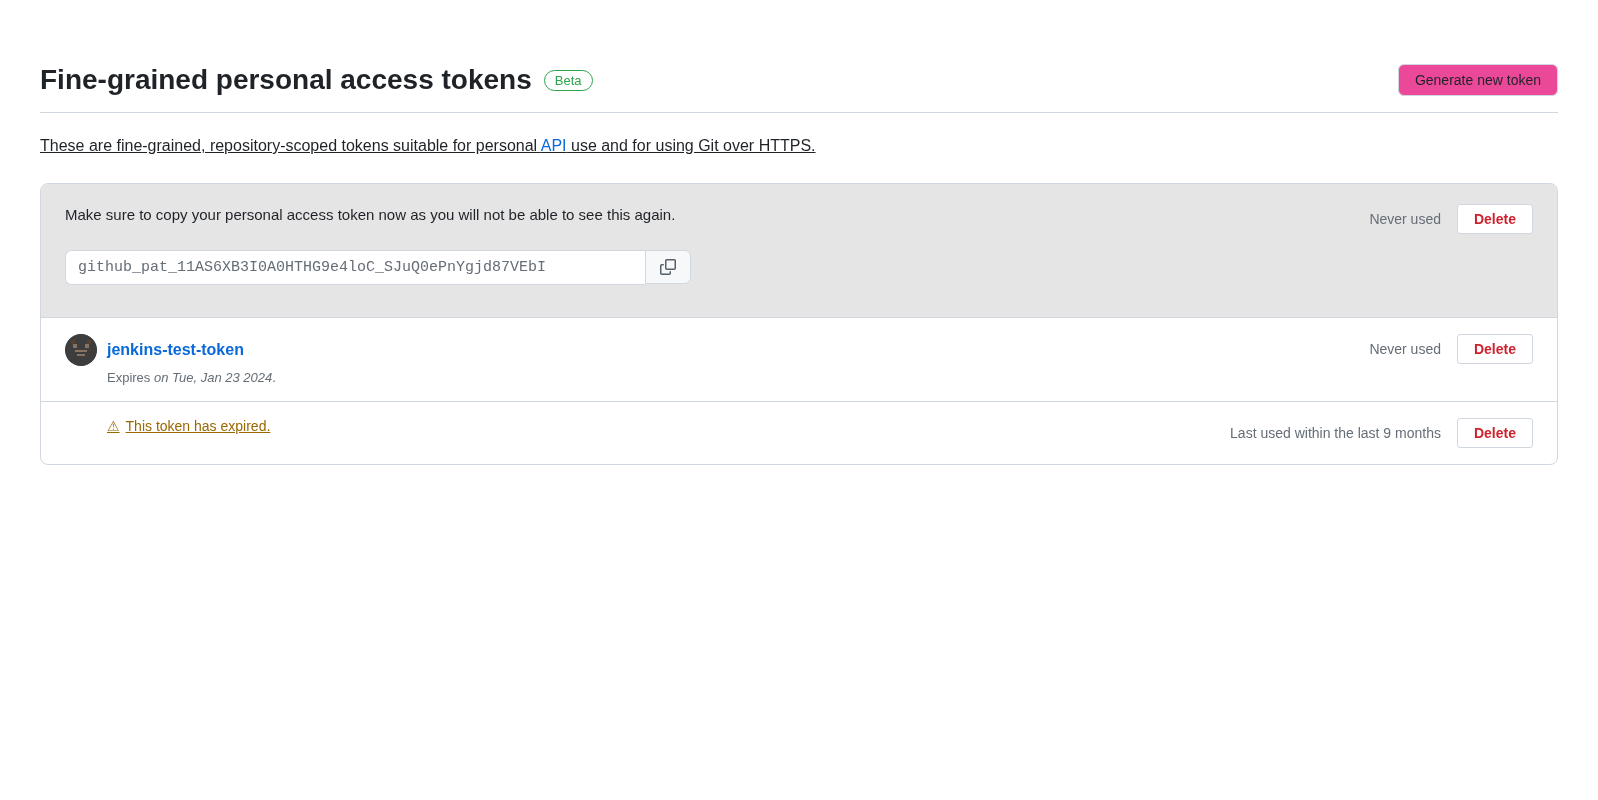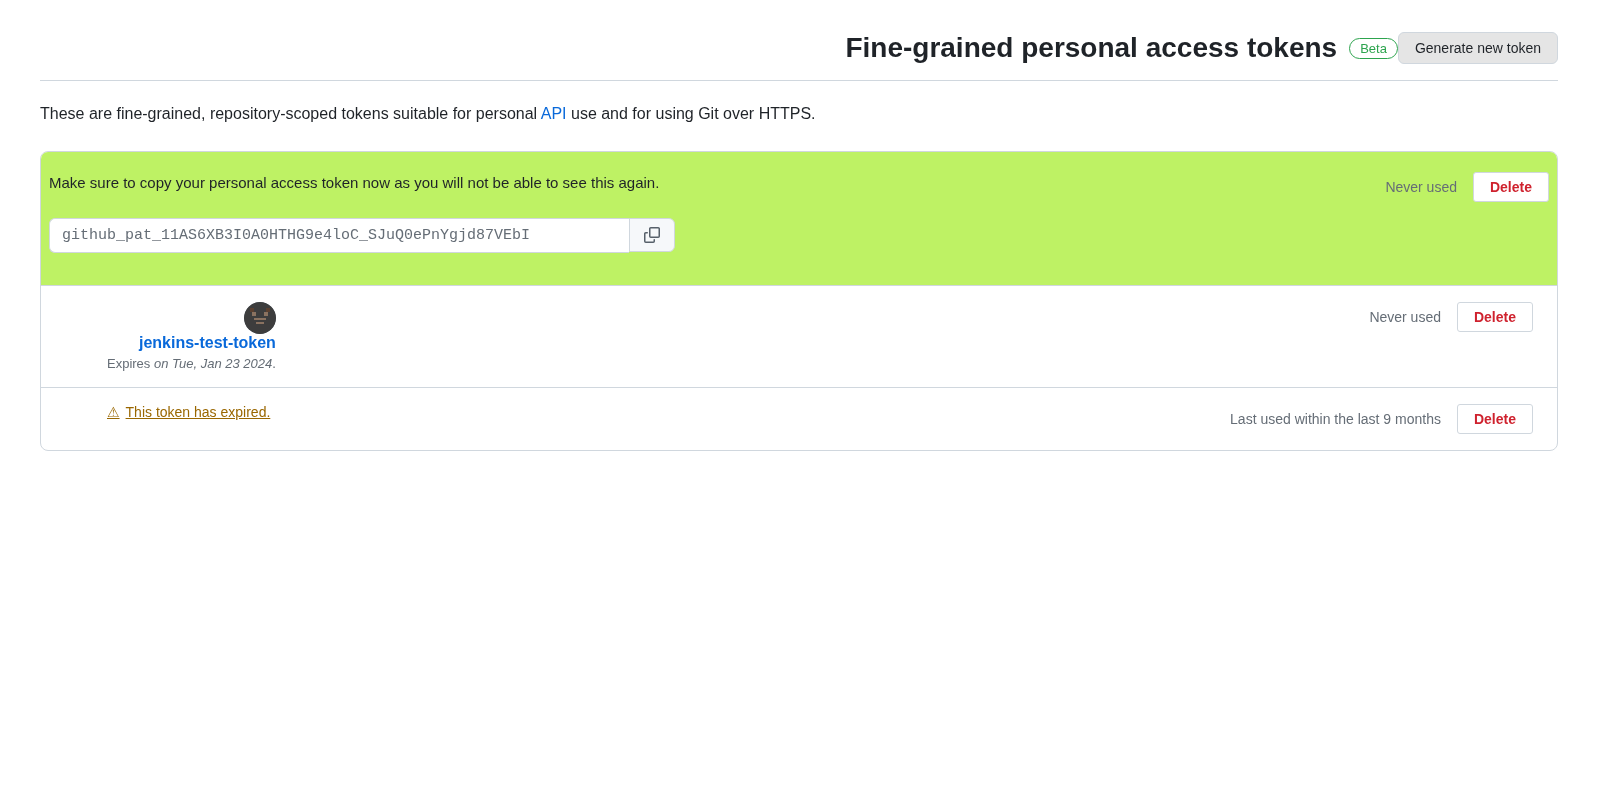--- a/index.html
+++ b/index.html
@@ -8,22 +8,23 @@
       font-size: 16px;
       color: #1f2328;
       background: #ffffff;
       padding: 32px 40px;
       max-width: 1598px;
     }
 
     .page-header {
       display: flex;
       align-items: center;
-      justify-content: flex-end;
+      justify-content: space-between;
       margin-bottom: 16px;
+      margin-top: 32px;
     }
 
     .page-title-area {
       display: flex;
       align-items: center;
       gap: 12px;
     }
 
     .page-title {
       font-size: 28px;
@@ -36,57 +37,58 @@
       color: #2da44e;
       border-radius: 20px;
       padding: 2px 10px;
       font-size: 13px;
       font-weight: 400;
     }
 
     .generate-btn {
       border: 1px solid #d0d7de;
       border-radius: 6px;
-      background: #e5e5e5;
+      background: #ec4899;
       color: #1f2328;
       font-size: 14px;
       font-weight: 500;
       padding: 7px 16px;
       cursor: pointer;
     }
 
     .divider {
       border: none;
       border-top: 1px solid #d0d7de;
       margin-bottom: 20px;
     }
 
     .description {
       font-size: 16px;
       color: #1f2328;
       margin-bottom: 24px;
       line-height: 1.6;
+      text-decoration: underline;
     }
 
     .description a {
       color: #0969da;
       text-decoration: none;
     }
 
     .tokens-container {
       border: 1px solid #d0d7de;
       border-radius: 8px;
       overflow: hidden;
     }
 
     
     .new-token-row {
-      background: #bef264;
+      background: #e5e5e5;
       border-bottom: 1px solid #d0d7de;
-      padding: 20px 8px;
+      padding: 20px 24px;
     }
 
     .new-token-header {
       display: flex;
       align-items: flex-start;
       justify-content: space-between;
       margin-bottom: 16px;
     }
 
     .new-token-message {
@@ -180,23 +182,22 @@
     }
 
     .token-row-left {
       display: flex;
       flex-direction: column;
       gap: 4px;
     }
 
     .token-name-row {
       display: flex;
-      align-items: flex-end;
-      gap: 0;
-      flex-direction: column;
+      align-items: center;
+      gap: 10px;
     }
 
     .token-avatar {
       width: 32px;
       height: 32px;
       border-radius: 50%;
       background: #57606a;
       overflow: hidden;
       flex-shrink: 0;
       display: flex;

